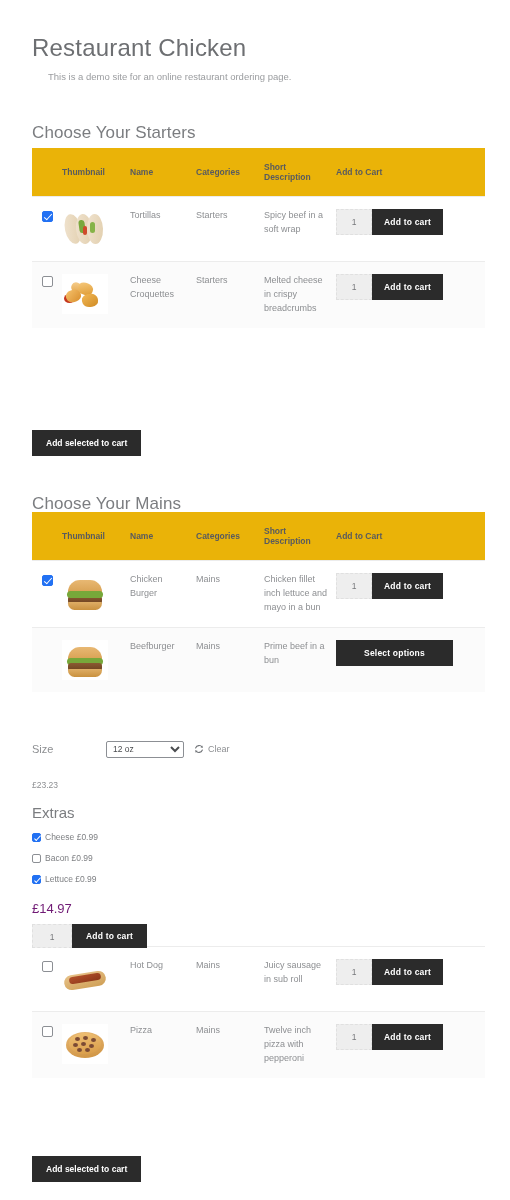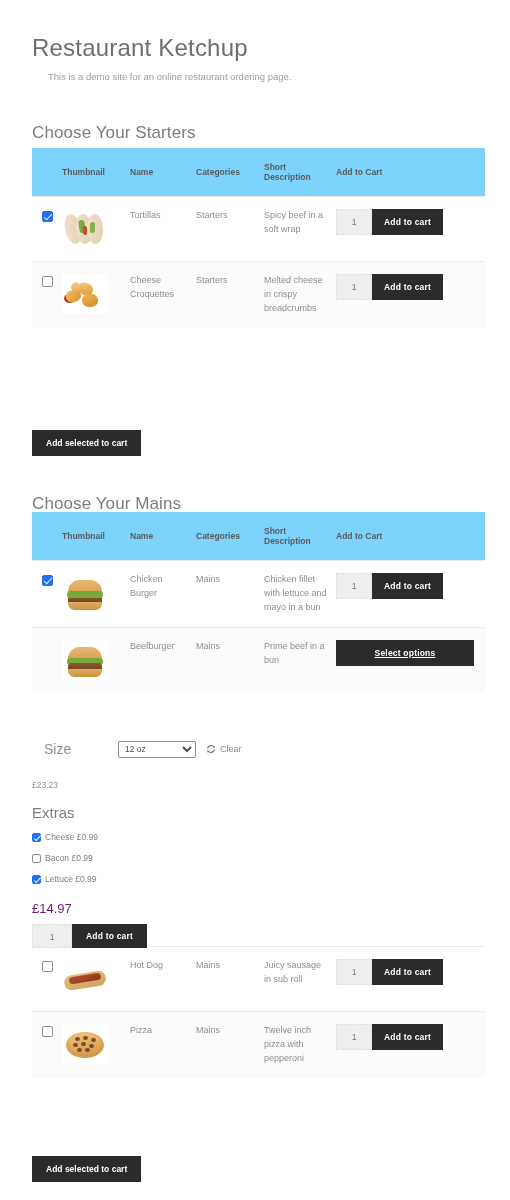--- a/index.html
+++ b/index.html
@@ -34,21 +34,21 @@
 
   
   .ptable {
     position: absolute; left: 32px; width: 453px;
     border-collapse: collapse;
     table-layout: fixed;
   }
   #table-starters { top: 148px; }
   #table-mains    { top: 512px; }
 
-  .ptable thead tr { background: #7dd3fc; }
+  .ptable thead tr { background: #eab308; }
   .ptable thead th {
     text-align: left;
     font-size: 8.5px;
     font-weight: 700;
     color: #595b5e;
     padding: 14px 6px 14px 0;
     vertical-align: middle;
     border: none;
   }
   .ptable thead th.th-check { width: 30px; padding-left: 10px; }
@@ -149,36 +149,36 @@
     line-height: 24px; font-family: "Liberation Sans", sans-serif;
   }
   .btn-dark {
     background: #2b2b2b; color: #ffffff;
     font-size: 8.5px; font-weight: 700;
     border: none; height: 26px; padding: 0 12px;
     cursor: pointer; letter-spacing: .2px;
     font-family: "Liberation Sans", sans-serif;
     white-space: nowrap;
   }
-  .btn-select-options { width: 138px; height: 26px; text-decoration: underline; }
+  .btn-select-options { width: 117px; height: 26px; }
 
   .btn-add-selected {
     position: absolute; left: 32px;
     background: #2b2b2b; color: #fff; border: none;
     font-size: 8.5px; font-weight: 700;
     height: 26px; padding: 0 14px; cursor: pointer;
     font-family: "Liberation Sans", sans-serif;
   }
   #add-selected-starters { top: 430px; }
   #add-selected-mains    { top: 1156px; }
 
   
   .variation-panel { position: absolute; left: 32px; top: 738px; width: 453px; }
   .var-row { display: flex; align-items: center; height: 22px; }
-  .var-label { font-size: 14px; color: #8d8f92; width: 74px; margin-left: 12px; }
+  .var-label { font-size: 11px; color: #8d8f92; width: 74px; }
   .var-select {
     width: 78px; height: 17px; font-size: 8.5px; color: #4a4c4f;
     border: 1px solid #8c8f94; border-radius: 2px; background: #fff;
     font-family: "Liberation Sans", sans-serif; padding: 0 2px;
   }
   .var-clear { display:flex; align-items:center; gap:4px; margin-left: 10px;
     font-size: 9px; color: #8d8f92; cursor: pointer; }
   .reset-icon { width: 10px; height: 10px; display:block; }
 
   .var-price { font-size: 8.5px; color: #8d8f92; margin-top: 20px; }
@@ -197,21 +197,21 @@
   .total-price { font-size: 13px; color: #701a75; font-weight: 400; margin-top: 17px; }
   .var-cart { display: flex; margin-top: 8px; }
   .var-cart .qty-input { width: 40px; height: 24px; }
   .var-cart .btn-dark { height: 24px; padding: 0 14px; }
 </style>
 </head>
 <body>
 
 <div class="page">
 
-  <h1 class="site-title">Restaurant Ketchup</h1>
+  <h1 class="site-title">Restaurant Chicken</h1>
   <p class="site-tagline">This is a demo site for an online restaurant ordering page.</p>
 
   <h2 class="section-heading" id="heading-starters">Choose Your Starters</h2>
 
   <table class="ptable" id="table-starters">
     <thead>
       <tr>
         <th class="th-check"></th>
         <th class="th-thumb">Thumbnail</th>
         <th class="th-name">Name</th>
@@ -299,21 +299,21 @@
         <td>
           <span class="thumb t-burger">
             <i class="top"></i>
               <i class="pat"></i>
               <i class="veg"></i>
               <i class="bot"></i>
           </span>
         </td>
         <td>Chicken Burger</td>
         <td>Mains</td>
-        <td>Chicken fillet with lettuce and mayo in a bun</td>
+        <td>Chicken fillet inch lettuce and mayo in a bun</td>
         <td>
           <div class="cart-group">
             <div class="qty-input">1</div>
             <button class="btn-dark">Add to cart</button>
           </div>
         </td>
       </tr>
 
       <tr class="row-alt">
         <td class="cell-check"></td>

